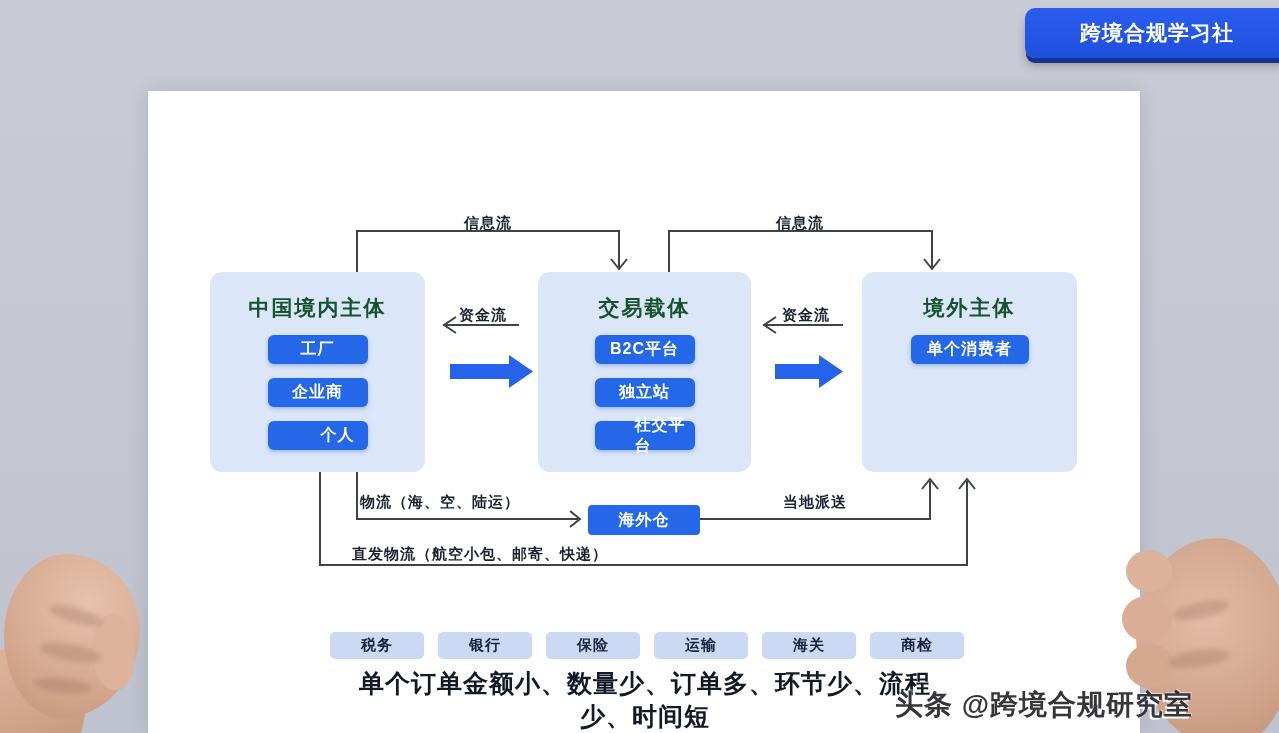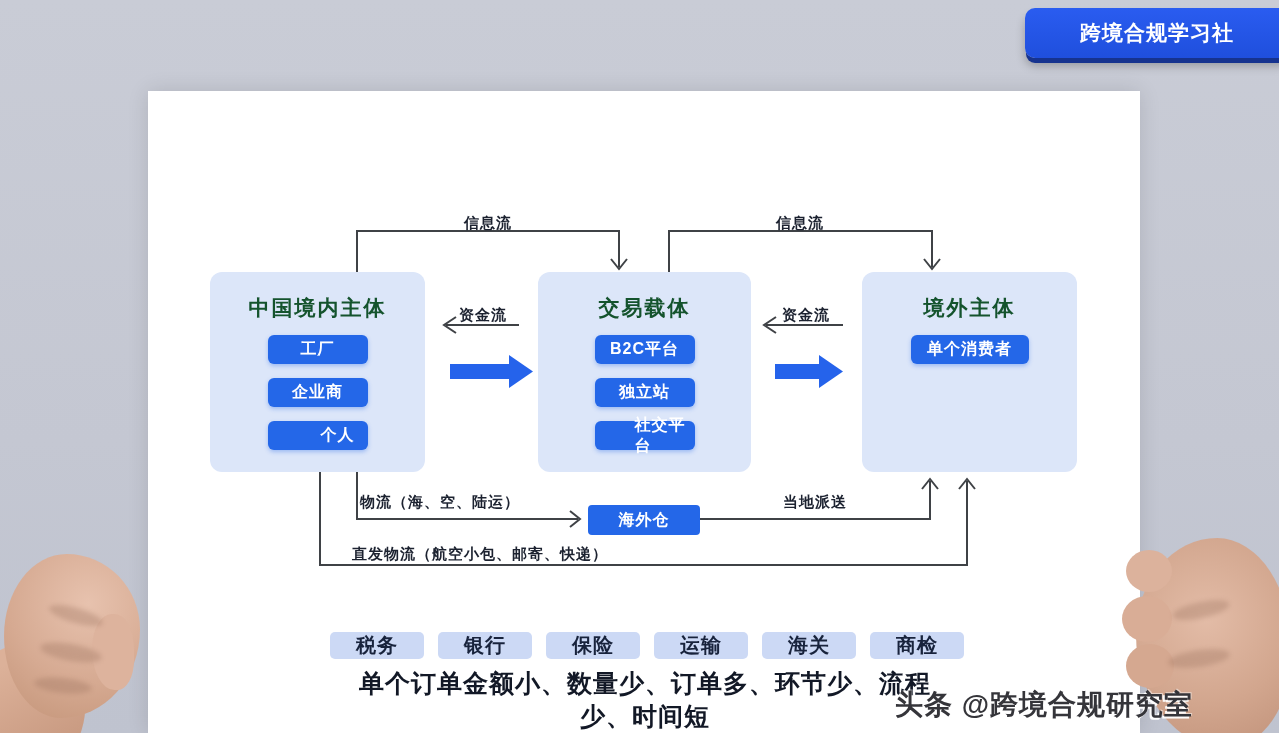--- a/index.html
+++ b/index.html
@@ -58,21 +58,21 @@
     font-weight:700; display:flex; align-items:center; justify-content:center;
     letter-spacing:1px; }
 
   
   .connectors { position:absolute; left:0; top:0; z-index:2; pointer-events:none; }
 
   
   .tag-row { position:absolute; left:330px; top:632px; width:640px; height:27px;
     display:flex; gap:14px; z-index:2; }
   .tag-chip { width:94px; height:27px; background:#ccd9f5; border-radius:5px;
-    display:flex; align-items:center; justify-content:center; font-size:20px;
+    display:flex; align-items:center; justify-content:center; font-size:15px;
     font-weight:700; color:#18233c; letter-spacing:1px; }
   .summary-line { position:absolute; left:345px; top:667px; width:600px; z-index:2;
     text-align:center; font-size:25px; font-weight:700; color:#121826; letter-spacing:1px; }
 
   
   .watermark { position:absolute; left:895px; top:686px; width:380px; z-index:7;
     font-size:28px; font-weight:700; color:#35353a; letter-spacing:1px; white-space:nowrap;
     text-shadow:-2px 2px 0 rgba(255,255,255,.95), 1px -1px 0 rgba(255,255,255,.5); }
 
   

